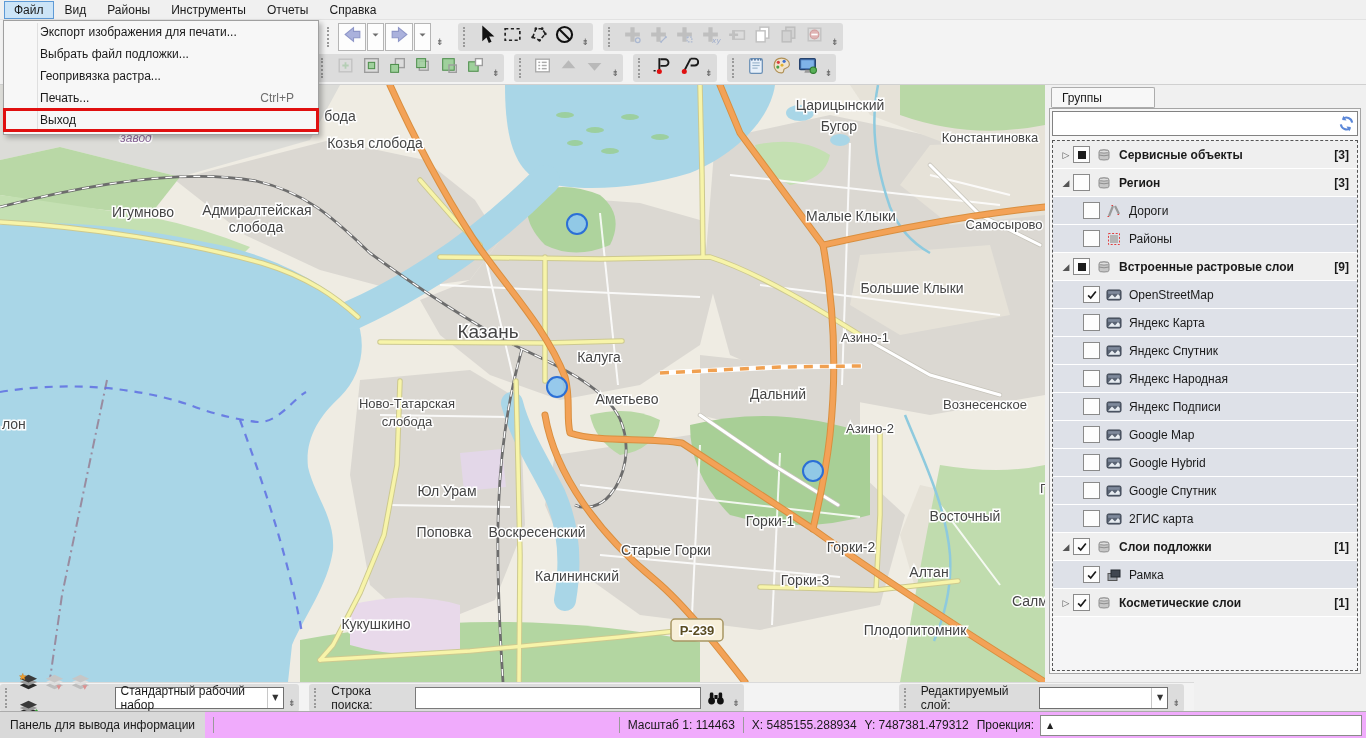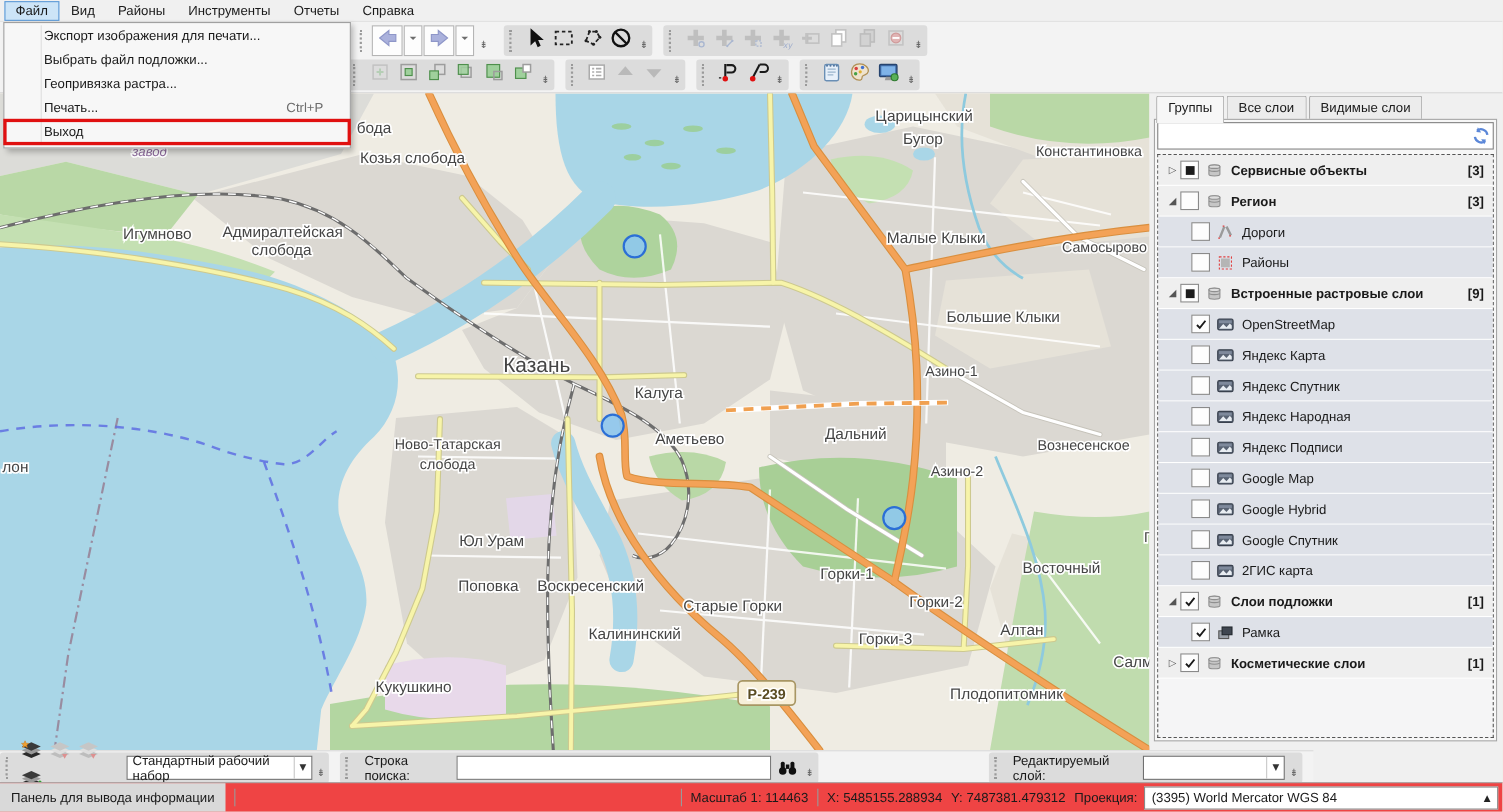--- a/index.html
+++ b/index.html
@@ -47,21 +47,21 @@
   #popup{position:absolute;left:3px;top:20px;width:316px;height:115px;background:#f7f7f7;
          border:1px solid #a0a0a0;box-shadow:3px 3px 5px rgba(0,0,0,.25);z-index:40;box-sizing:border-box;}
   #popup .gutter{position:absolute;left:33px;top:2px;bottom:2px;width:1px;background:#dfdfdf;}
   .pitem{height:22px;display:flex;align-items:center;padding-left:36px;padding-right:10px;position:relative;}
   .plabel{flex:1;}
   .pshort{color:#6d6d6d;padding-right:14px;}
   .pitem.hl{outline:3px solid #e01010;outline-offset:-2px;}
 
   
   #rpanel{position:absolute;left:1045px;top:85px;width:321px;height:597px;background:#f0f0f0;box-sizing:border-box;}
-  #tabs{position:absolute;left:6px;top:2px;height:22px;display:flex;}
+  #tabs{position:absolute;left:6px;top:2px;height:22px;display:flex;flex-direction:column;}
   .tab{padding:3px 10px 2px;border:1px solid #acacac;border-bottom:none;background:#ececec;margin-right:2px;
        border-radius:2px 2px 0 0;position:relative;}
   .tab.active{background:#f7f7f7;z-index:2;top:0px;height:19px;}
   #pbox{position:absolute;left:4px;top:23px;right:5px;bottom:8px;border:1px solid #a5a5a5;background:#f7f7f7;padding:2px;box-sizing:border-box;}
   #filter{height:25px;background:#fff;border:1px solid #828282;display:flex;align-items:center;box-sizing:border-box;}
   #filter input{flex:1;border:none;outline:none;height:20px;font-size:12px;padding-left:4px;background:transparent;}
   #refresh{width:22px;height:20px;display:flex;align-items:center;justify-content:center;}
   #tree{margin-top:2px;border:1px dashed #555;background:#f5f5f6;position:absolute;left:2px;right:2px;top:29px;bottom:2px;overflow:hidden;}
   .trowx{height:28px;display:flex;align-items:center;border-bottom:1px solid #fff;box-sizing:border-box;}
   .grow{background:#efefef;font-weight:bold;padding-left:6px;}
@@ -85,21 +85,21 @@
                border-left:1px solid #c8c8c8;margin-left:4px;font-size:8px;color:#333;}
   #workset-combo{width:178px;}
   #search-input{width:300px;height:22px;border:1px solid #7a7a7a;box-sizing:border-box;background:#fff;
                 font-size:12px;padding:0 4px;margin-left:4px;}
   #binoc{width:27px;height:24px;display:inline-flex;align-items:center;justify-content:center;margin-left:2px;}
   #editlayer-combo{width:136px;margin-left:4px;}
   .blabel{margin-left:6px;}
   #bgap{width:152px;}
 
   
-  #statusbar{position:absolute;left:0;top:711px;width:1366px;height:27px;background:#ef4444;
+  #statusbar{position:absolute;left:0;top:711px;width:1366px;height:27px;background:#f0abfc;
              border-top:1px solid #ababab;display:flex;align-items:center;box-sizing:border-box;font-size:12px;}
   #sb-left{padding:0 10px;height:100%;display:flex;align-items:center;background:#d9d9d9;}
   .sbsep{width:1px;height:16px;background:#9a9a9a;margin:0 8px;}
   #sb-right{margin-left:auto;display:flex;align-items:center;padding-right:4px;}
   #proj-combo{background:#fff;border:1px solid #8a8a8a;height:21px;display:inline-flex;align-items:center;
               padding:0 6px;margin-left:6px;box-sizing:border-box;width:322px;}
   #proj-combo .pv{flex:1;}
   #proj-combo .up{font-size:8px;color:#222;}
 </style>
 </head>
@@ -917,17 +917,16 @@
   <div id="sb-right">
     <span class="sbsep"></span>
     <span>Масштаб 1: 114463</span>
     <span class="sbsep"></span>
     <span>X: 5485155.288934</span>
     <span style="width:8px"></span>
     <span>Y: 7487381.479312</span>
     <span style="width:8px"></span>
     <span>Проекция:</span>
     <span class="combo" id="proj-combo">
-      <span class="pv">(3395) World Mercator WGS 84</span>
       <span class="up glyph">▲</span>
     </span>
   </div>
 </div>
 
 </body></html>

